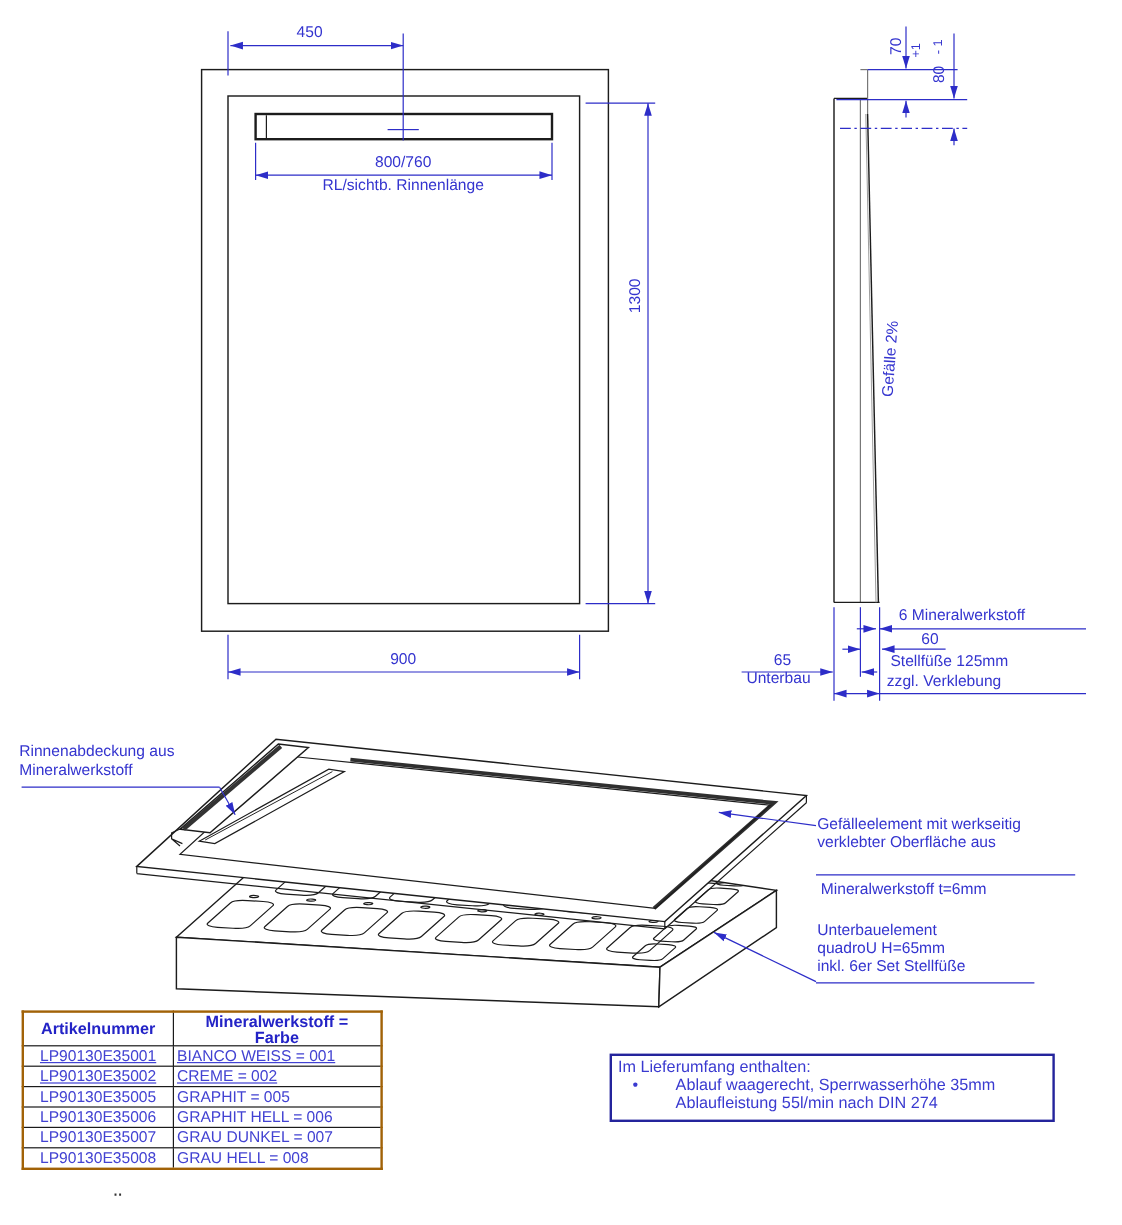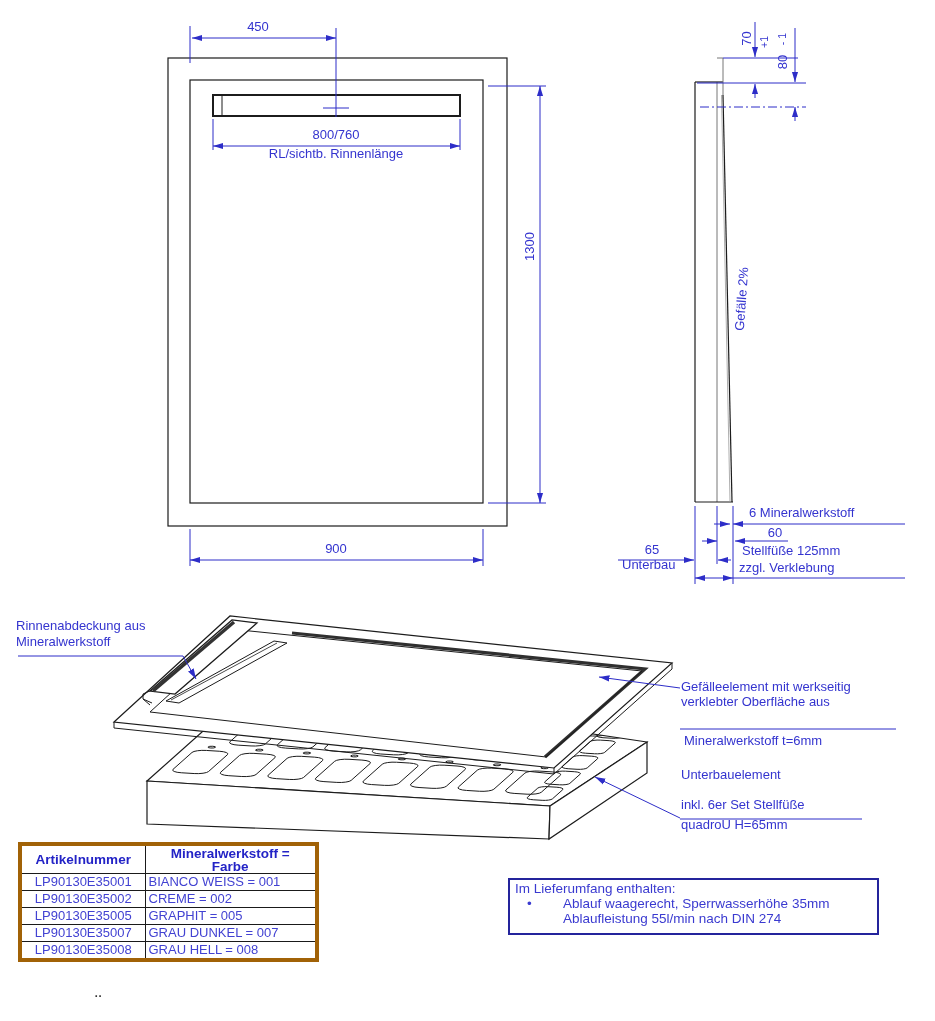--- a/index.html
+++ b/index.html
@@ -10,28 +10,28 @@
   svg.lines{position:absolute;left:0;top:0;}
   .txt{position:absolute;color:#3434cf;font-size:13px;line-height:1.12;white-space:nowrap;}
   .ctr{text-align:center;}
   .rot{display:flex;align-items:center;justify-content:center;transform:rotate(-90deg);}
   .rot86{display:flex;align-items:center;justify-content:center;transform:rotate(-86deg);}
   .sm{font-size:10.5px;}
   .cut{fill:none;stroke:#1c1c1c;stroke-width:1;vector-effect:non-scaling-stroke;}
   
   table.parts{
     position:absolute;left:18px;top:842px;width:301px;
-    border-collapse:collapse;table-layout:fixed;border:4px solid #a16207;
+    border-collapse:collapse;table-layout:fixed;border:2px solid #a16207;
   }
   .parts th,.parts td{border:1px solid #1a1a1a;overflow:hidden;padding:0 3px;}
   .parts th{color:#2323c6;font-size:13.5px;line-height:13px;height:27px;}
   .parts td{color:#4242d2;font-size:13px;line-height:14px;height:16px;}
   .parts td.c1{text-align:center;}
   .parts td.c2{text-align:left;}
-  .parts tr.u td{}
+  .parts tr.u td{text-decoration:underline;}
   
   .notebox{
     position:absolute;left:508px;top:878px;width:371px;height:57px;
     border:2px solid #24249c;color:#3a3ad0;font-size:13.5px;box-sizing:border-box;
   }
   .nb-title{margin:2px 0 0 5px;line-height:14px;}
   .nb-row{position:relative;margin-top:1px;line-height:14px;}
   .nb-bullet{position:absolute;left:17px;top:0;}
   .nb-ind{margin-left:53px;}
   .frag{position:absolute;left:95px;top:995px;color:#333;font-size:20px;line-height:14px;}
@@ -198,21 +198,21 @@
 <div class="txt" style="left:622px;top:558px;">Unterbau</div>
 <div class="txt" style="left:742px;top:544px;">Stellfüße 125mm</div>
 <div class="txt" style="left:727px;top:561px;margin-left:12px;">zzgl. Verklebung</div>
 
 <div class="txt" style="left:16px;top:619px;">Rinnenabdeckung aus</div>
 <div class="txt" style="left:16px;top:635px;">Mineralwerkstoff</div>
 <div class="txt" style="left:681px;top:680px;">Gefälleelement mit werkseitig</div>
 <div class="txt" style="left:681px;top:695px;">verklebter Oberfläche aus</div>
 <div class="txt" style="left:684px;top:710px;margin-top:24px;">Mineralwerkstoff t=6mm</div>
 <div class="txt" style="left:681px;top:768px;">Unterbauelement</div>
-<div class="txt" style="left:681px;top:783px;margin-top:35px;">quadroU H=65mm</div>
+<div class="txt" style="left:681px;top:783px;">quadroU H=65mm</div>
 <div class="txt" style="left:681px;top:798px;">inkl. 6er Set Stellfüße</div>
 
 <table class="parts">
   <colgroup>
       <col style="width:125px">
       <col>
     </colgroup>
   <tbody>
       <tr>
     <th>Artikelnummer</th>
@@ -227,20 +227,24 @@
   </tr>
   <tr class="u">
     <td class="c1">LP90130E35002</td>
     <td class="c2">CREME = 002</td>
   </tr>
   <tr>
     <td class="c1">LP90130E35005</td>
     <td class="c2">GRAPHIT = 005</td>
   </tr>
   <tr>
+    <td class="c1">LP90130E35006</td>
+    <td class="c2">GRAPHIT HELL = 006</td>
+  </tr>
+  <tr>
     <td class="c1">LP90130E35007</td>
     <td class="c2">GRAU DUNKEL = 007</td>
   </tr>
   <tr>
     <td class="c1">LP90130E35008</td>
     <td class="c2">GRAU HELL = 008</td>
   </tr>
 </tbody>
   </table>
 

